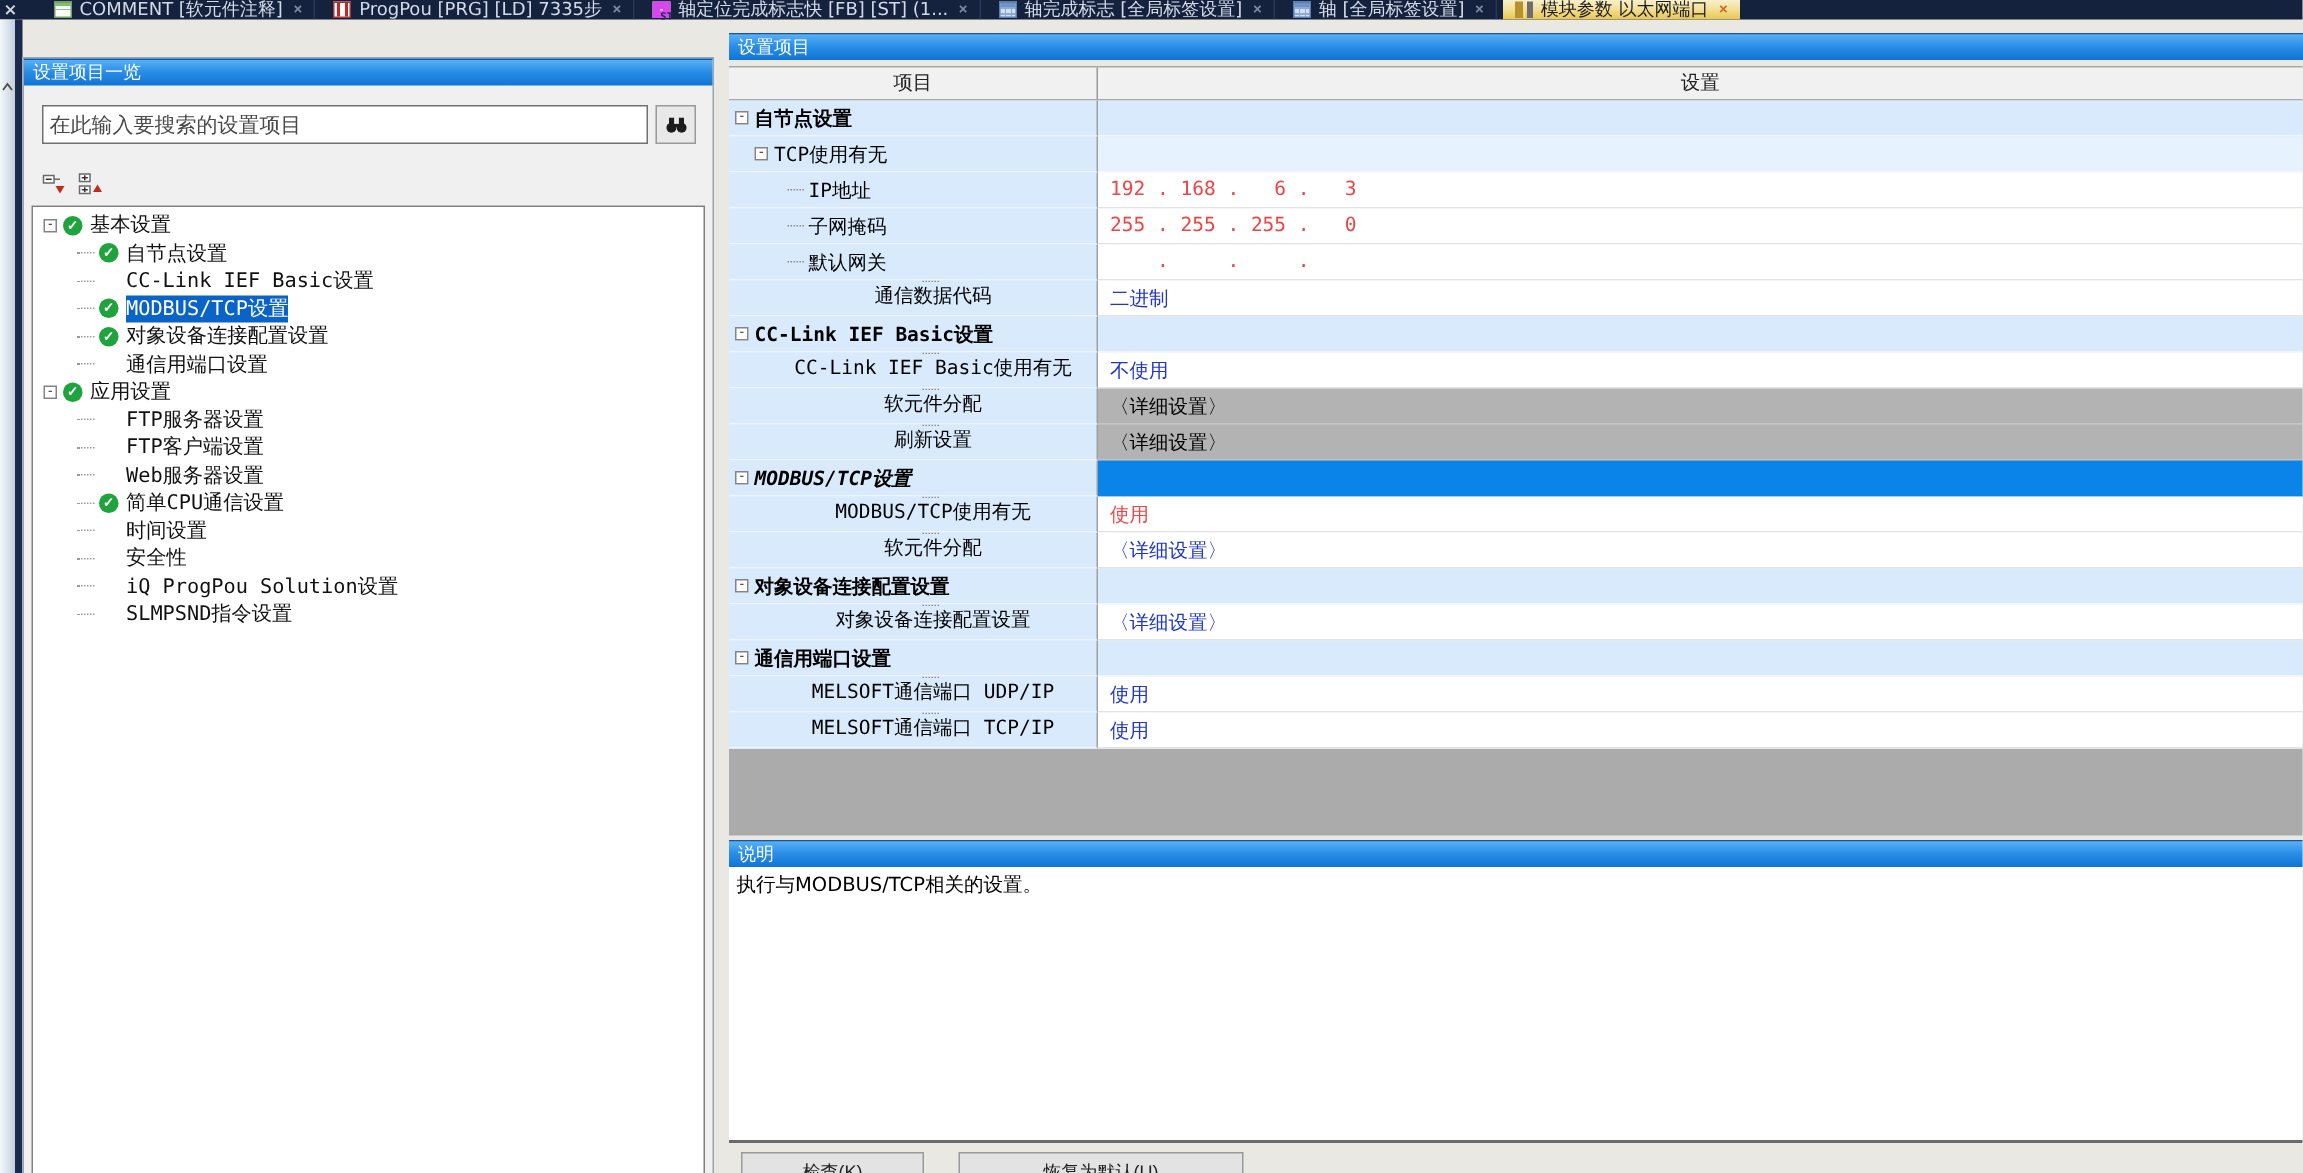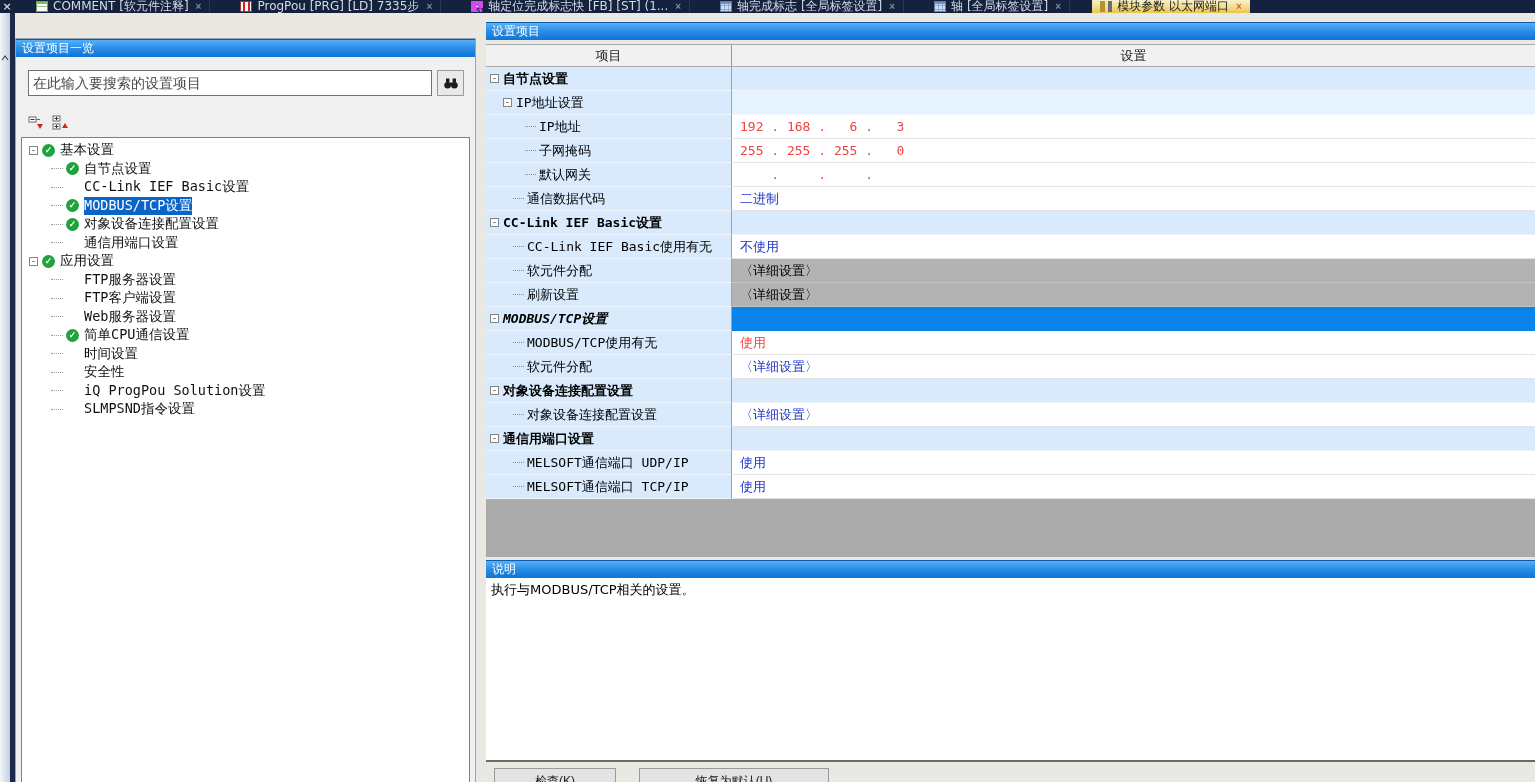--- a/index.html
+++ b/index.html
@@ -4,21 +4,21 @@
 <style>
   * { margin:0; padding:0; box-sizing:border-box; }
   html,body { width:1535px; height:782px; overflow:hidden;
     font-family:"DejaVu Sans","Liberation Sans",sans-serif; background:#e9e8e2; }
 
   
   .tabbar { position:absolute; left:0; top:0; width:1535px; height:13px;
     background:#15223e; display:flex; align-items:center; overflow:hidden; }
   .tabbar .far-close { color:#cfd4df; font:bold 11px/13px "DejaVu Sans",sans-serif;
     width:14px; text-align:center; flex:0 0 auto; }
-  .tab { display:flex; align-items:center; height:13px; padding:0 8px; margin-right:22px;
+  .tab { display:flex; align-items:center; height:13px; padding:0 8px; margin-right:4px;
     color:#d3dae8; font-size:12px; white-space:nowrap; flex:0 0 auto; cursor:default;
     border-right:1px solid #26375c; }
   .tab .ticon { width:12px; height:11px; display:inline-block; margin-right:5px; flex:0 0 auto; }
   .tab .tclose { margin-left:7px; color:#7c8aa5; font:bold 10px/13px sans-serif; }
   .tab.active { background:linear-gradient(180deg,#f8f0cd 0%,#f3e09a 45%,#eac64a 100%);
     color:#1d1d1d; border:none; }
   .tab.active .tclose { color:#d2691e; }
   .ticon.comment-i { background:#fdfdfd; border:1px solid #6fa05f;
     background-image:linear-gradient(#7fbf6f 0 2px,transparent 2px 4px,#9abf8f 4px 5px,transparent 5px); }
   .ticon.ladder-i { background:#fff; border:1px solid #a33;
@@ -77,21 +77,21 @@
   .ghead .h2 { flex:1; text-align:center; line-height:22px; }
   .trow { display:flex; height:24px; }
   .c-item { width:246px; background:#d8eafc; border-right:1px solid #a0a0a0;
     border-bottom:1px solid #eef5fd; display:flex; align-items:center;
     font-size:13px; color:#000; white-space:nowrap; overflow:hidden; }
   .c-item .exp { width:9px; height:9px; border:1px solid #848484; background:#fff;
     font:9px/7px monospace; text-align:center; color:#333; margin-right:4px; flex:0 0 auto; }
   .c-item .guide { width:11px; border-bottom:1px dotted #8a8a8a; height:1px; margin-right:3px; flex:0 0 auto; }
   .lvl-g { padding-left:4px; font-weight:bold; }
   .lvl-sg { padding-left:17px; }
-  .lvl-i { padding-left:27px; }
+  .lvl-i { padding-left:27px;flex-direction:column; }
   .lvl-i2 { padding-left:39px; }
   .it-italic .lab { font-style:italic; }
   .c-val { flex:1; font-size:13px; display:flex; align-items:center; padding-left:8px;
     white-space:pre; border-bottom:1px solid #e3e3e3; background:#fff; color:#ef4444; }
   .v-blank   { background:#d8eafc; border-bottom:1px solid #eef5fd; }
   .v-subblank{ background:#e6f2fd; border-bottom:1px solid #f2f8fe; }
   .v-blue  { color:#1f36c7; }
   .v-gray  { background:#b3b3b3; border-bottom:1px solid #c4c4c4; color:#000; }
   .v-selected { background:#0a84e8; border-bottom:1px solid #0a84e8; }
   .gfiller { height:58px; background:#ababab; }
@@ -276,21 +276,21 @@
         <div class="trow">
           <div class="c-item lvl-g">
             <span class="exp">-</span>
             <span class="lab">自节点设置</span>
           </div>
           <div class="c-val v-blank"></div>
         </div>
         <div class="trow">
           <div class="c-item lvl-sg">
             <span class="exp">-</span>
-            <span class="lab">IP地址设置</span>
+            <span class="lab">TCP使用有无</span>
           </div>
           <div class="c-val v-subblank"></div>
         </div>
         <div class="trow">
           <div class="c-item lvl-i2">
             <span class="guide"></span>
             <span class="lab">IP地址</span>
           </div>
           <div class="c-val v-black">192 . 168 .   6 .   3</div>
         </div>

